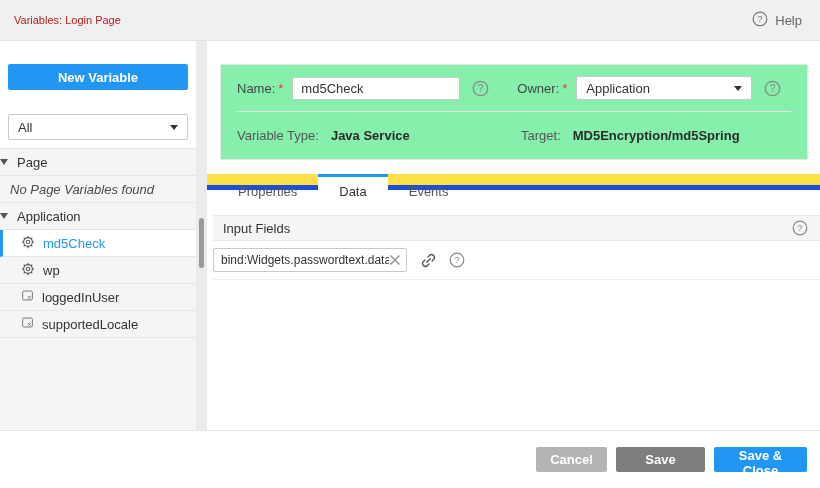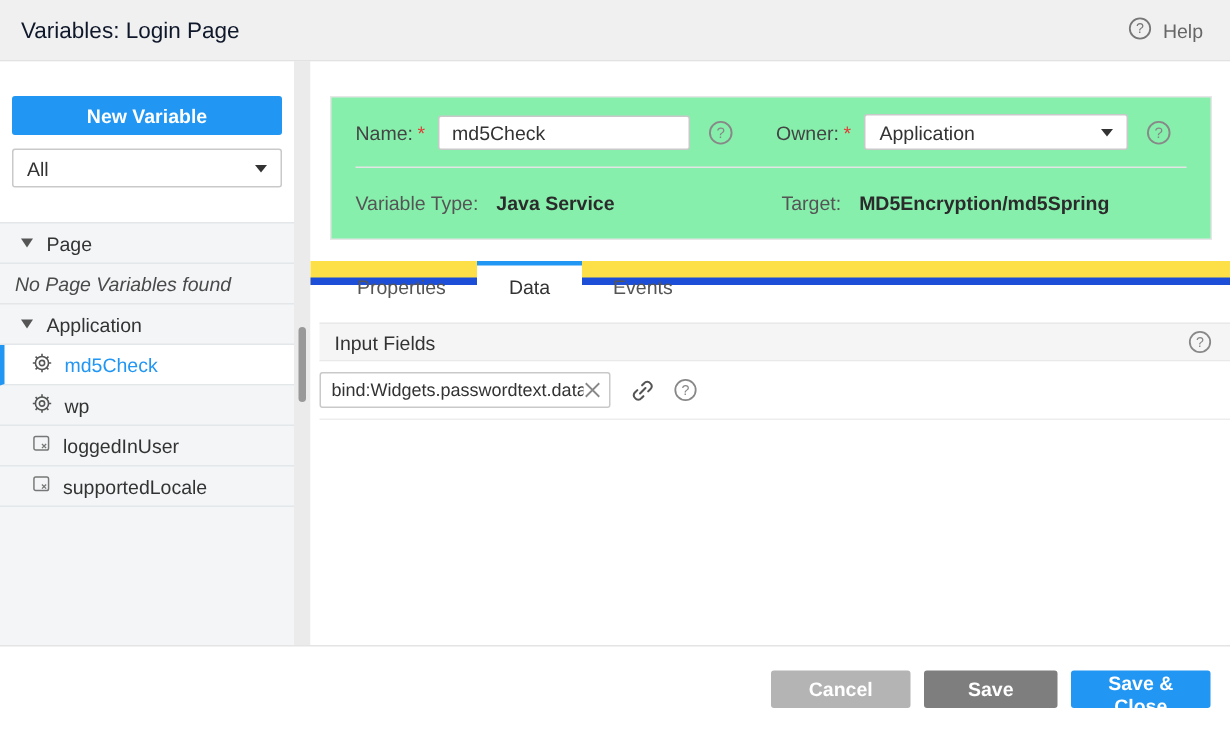--- a/index.html
+++ b/index.html
@@ -9,42 +9,42 @@
   }
   *{box-sizing:border-box}
   html,body{margin:0;padding:0}
   body{
     width:820px;height:488px;position:relative;overflow:hidden;
     font-family:"Liberation Sans",sans-serif;background:#fff;color:#333;
   }
   
   .header{position:absolute;left:0;top:0;width:820px;height:41px;background:#f0f0f0;
     border-bottom:1px solid #e2e2e2;display:flex;align-items:center}
-  .title{margin-left:14px;font-size:15px;color:#0f172a}
+  .title{margin-left:14px;font-size:11px;color:#b91c1c}
   .help{margin-left:auto;margin-right:18px;display:flex;align-items:center;gap:7px;
     color:#666;font-size:13px;cursor:pointer}
   
   .sidebar{position:absolute;left:0;top:41px;width:196px;height:389px;background:#fff}
   .side-controls{padding:23px 8px 0 8px}
   .btn-new{width:100%;height:26px;background:var(--accent);color:#fff;border:none;
     border-radius:2px;font-size:13px;font-weight:700;font-family:inherit;cursor:pointer}
-  .filter-select{margin-top:9px;height:26px;border:1px solid #c9c9c9;border-radius:2px;
+  .filter-select{margin-top:24px;height:26px;border:1px solid #c9c9c9;border-radius:2px;
     background:#fff;display:flex;align-items:center;padding:0 9px;font-size:13px;color:#333;cursor:pointer}
   .caret{margin-left:auto;width:0;height:0;border-left:4px solid transparent;
     border-right:4px solid transparent;border-top:5px solid #333}
   .search-box{margin-top:5px;height:26px;border:1px solid #c9c9c9;border-radius:2px;
     background:#fff;display:flex;align-items:center;padding:0 8px;gap:6px}
   .search-box input{border:none;outline:none;flex:1;font-size:13px;font-family:inherit;
     color:#333;background:transparent;min-width:0}
   .search-box input::placeholder{color:#8a8a8a}
   .tree{position:absolute;left:0;top:107px;right:0;bottom:0;background:#f3f5f6;
     border-top:1px solid #e4e7e9}
   .trow{height:27px;display:flex;align-items:center;border-bottom:1px solid #e4e7e9;
     font-size:13px;color:#333;cursor:pointer}
-  .trow.group{padding-left:14px;gap:9px}
+  .trow.group{gap:9px}
   .trow.empty{padding-left:10px;font-style:italic;color:#4a4a4a;cursor:default}
   .trow.item{padding-left:21px;gap:8px}
   .trow.item.selected{background:#fff;border-left:3px solid var(--accent);padding-left:18px}
   .trow.item.selected .ilabel{color:var(--accent)}
   .tri{width:0;height:0;border-left:4.5px solid transparent;border-right:4.5px solid transparent;
     border-top:6px solid #555}
   
   .gutter{position:absolute;left:196px;top:41px;width:11px;height:389px;background:#ebebeb}
   .thumb{position:absolute;left:3px;top:177px;width:5px;height:50px;background:#999;border-radius:3px}
   
@@ -83,21 +83,21 @@
     display:flex;align-items:center;background:#fff}
   .bind-text{flex:1;font-size:12px;color:#333;padding:0 3px 0 7px;white-space:nowrap;overflow:hidden}
   .clear-x{display:flex;margin-right:5px;cursor:pointer;flex:none}
   .link-btn{margin-left:13px;display:flex;cursor:pointer}
   
   .footer{position:absolute;left:0;bottom:0;width:820px;height:58px;background:#fff;
     border-top:1px solid #e4e4e4;display:flex;align-items:center;justify-content:flex-end;
     padding-right:13px;gap:9px}
   .btn{height:25px;border:none;border-radius:2px;color:#fff;font-size:13px;font-weight:700;
     font-family:inherit;cursor:pointer}
-  .btn.cancel{width:93px;background:var(--cancel)}
+  .btn.cancel{width:71px;background:var(--cancel)}
   .btn.save{width:89px;background:var(--save)}
   .btn.saveclose{width:93px;background:var(--accent)}
 </style>
 </head>
 <body>
 
 <div class="header">
   <div class="title">Variables: Login Page</div>
   <div class="help">
     <span>

